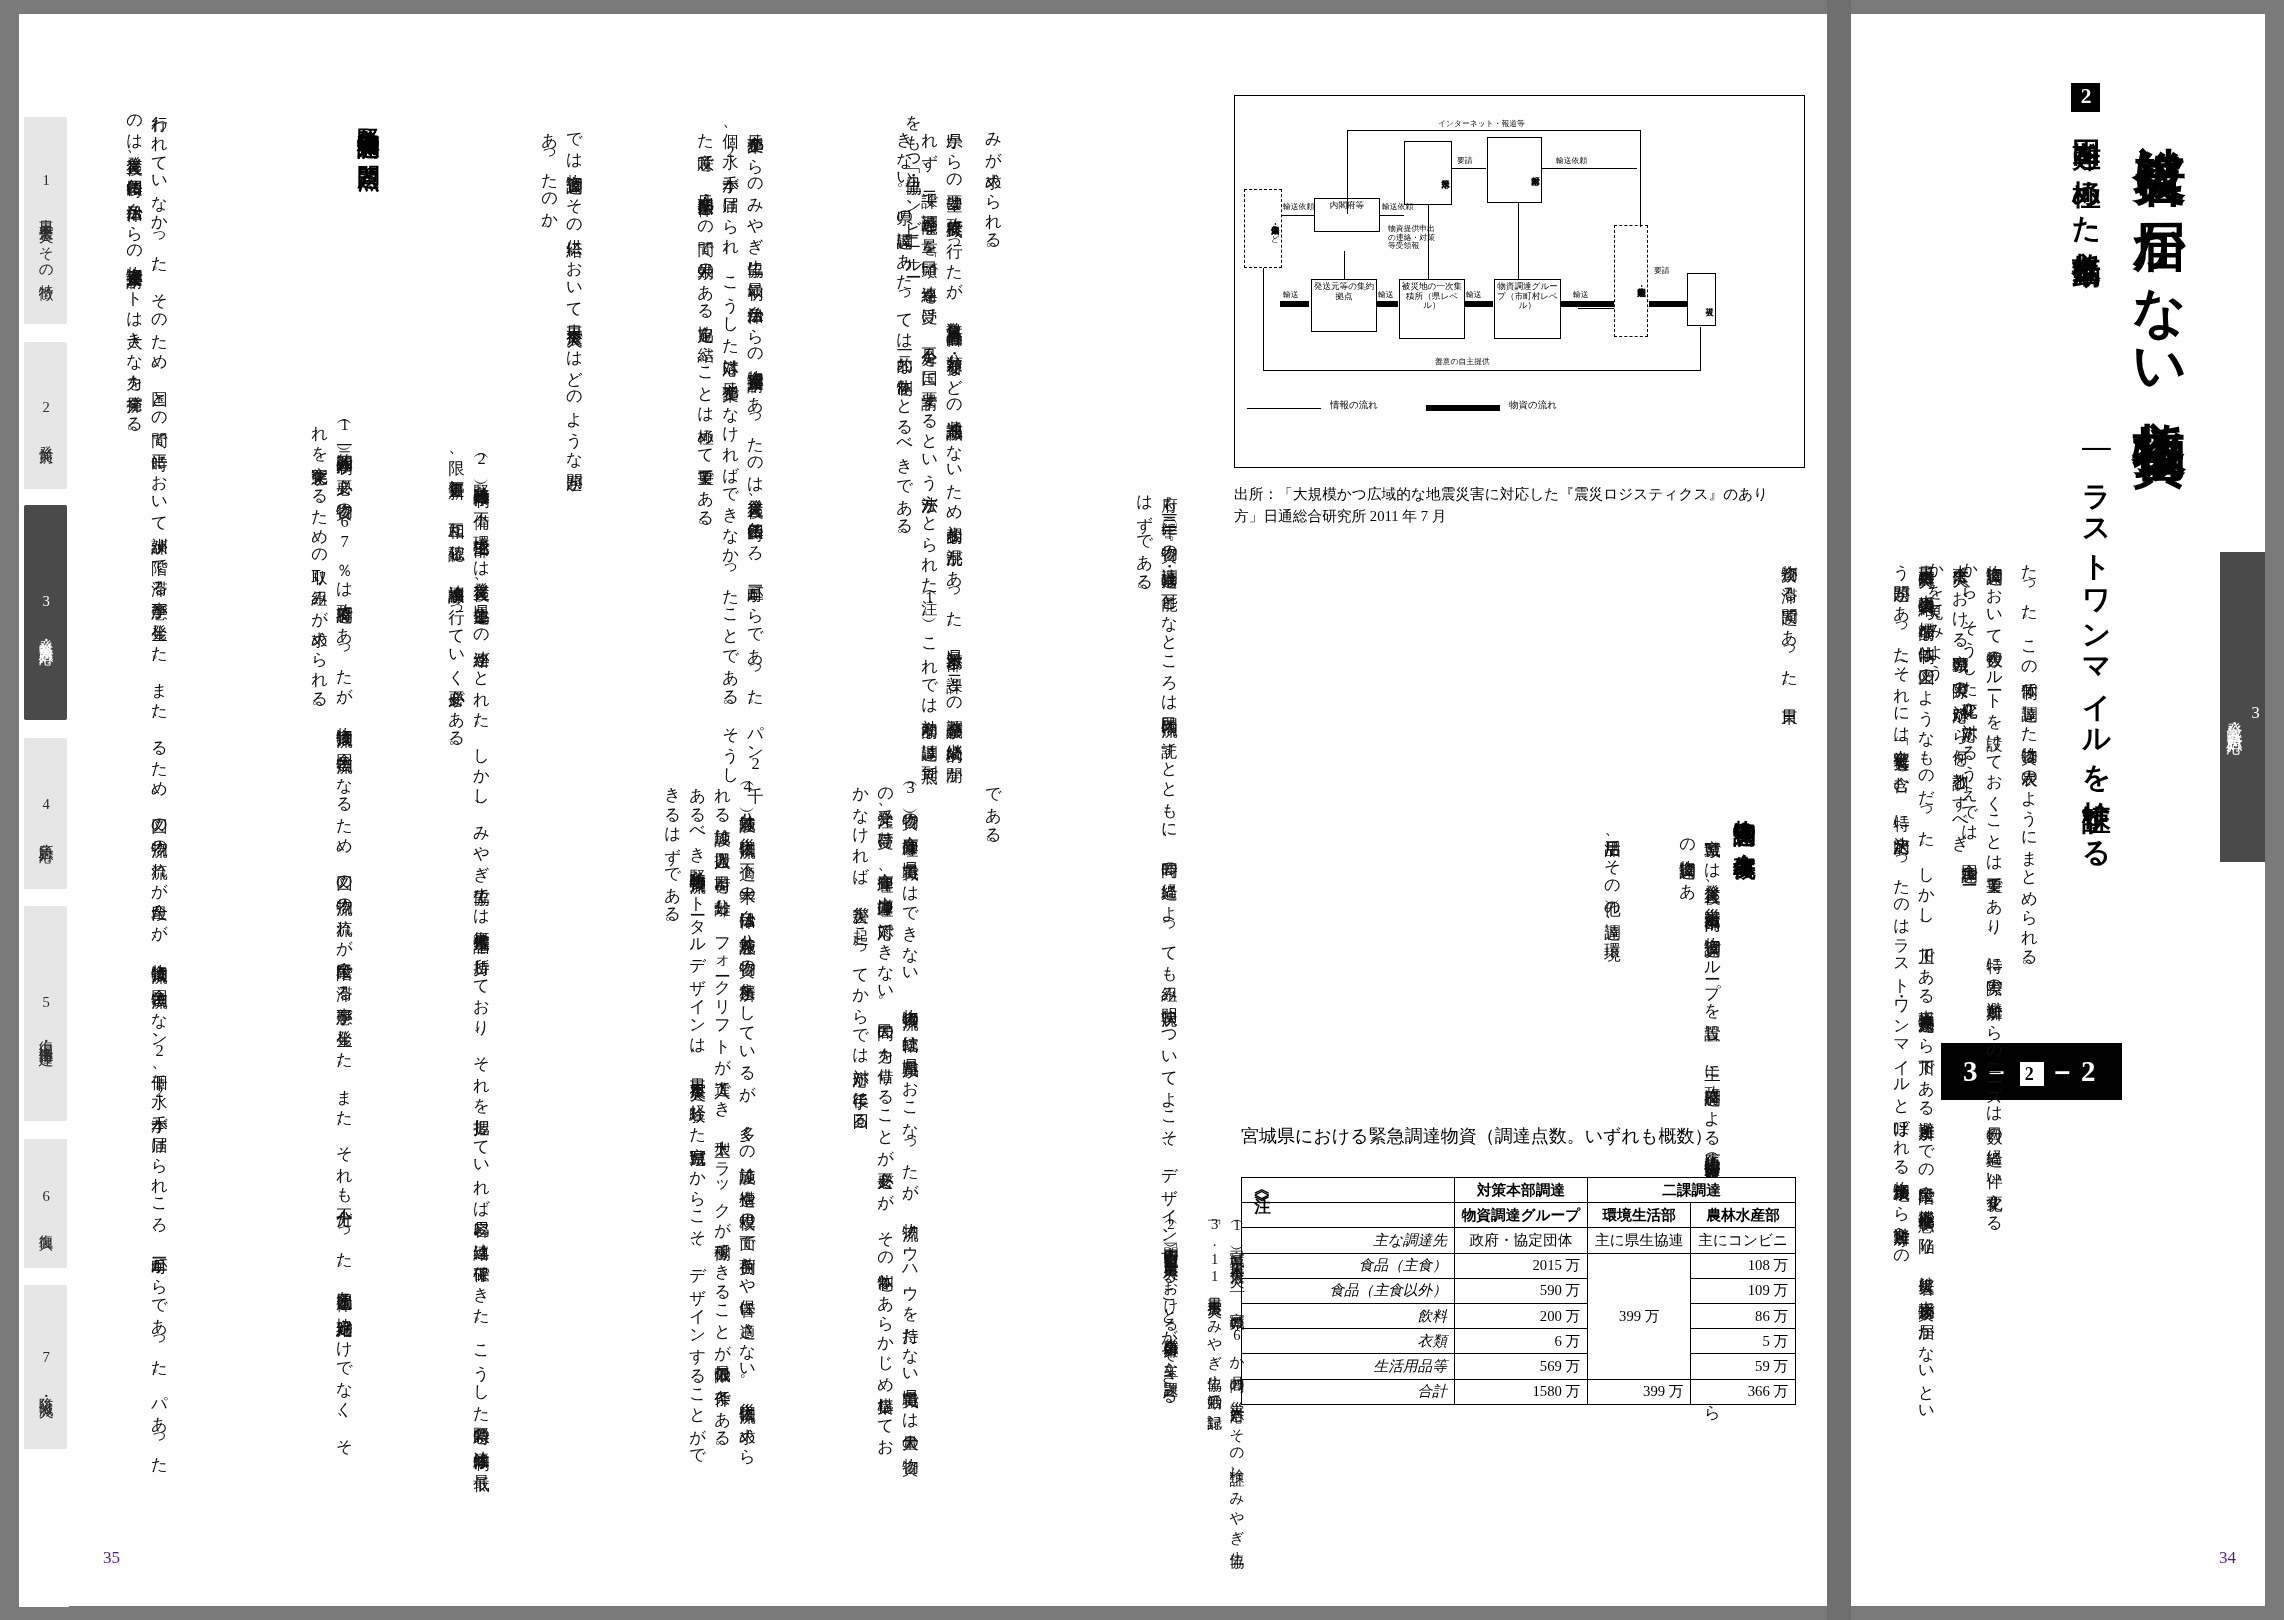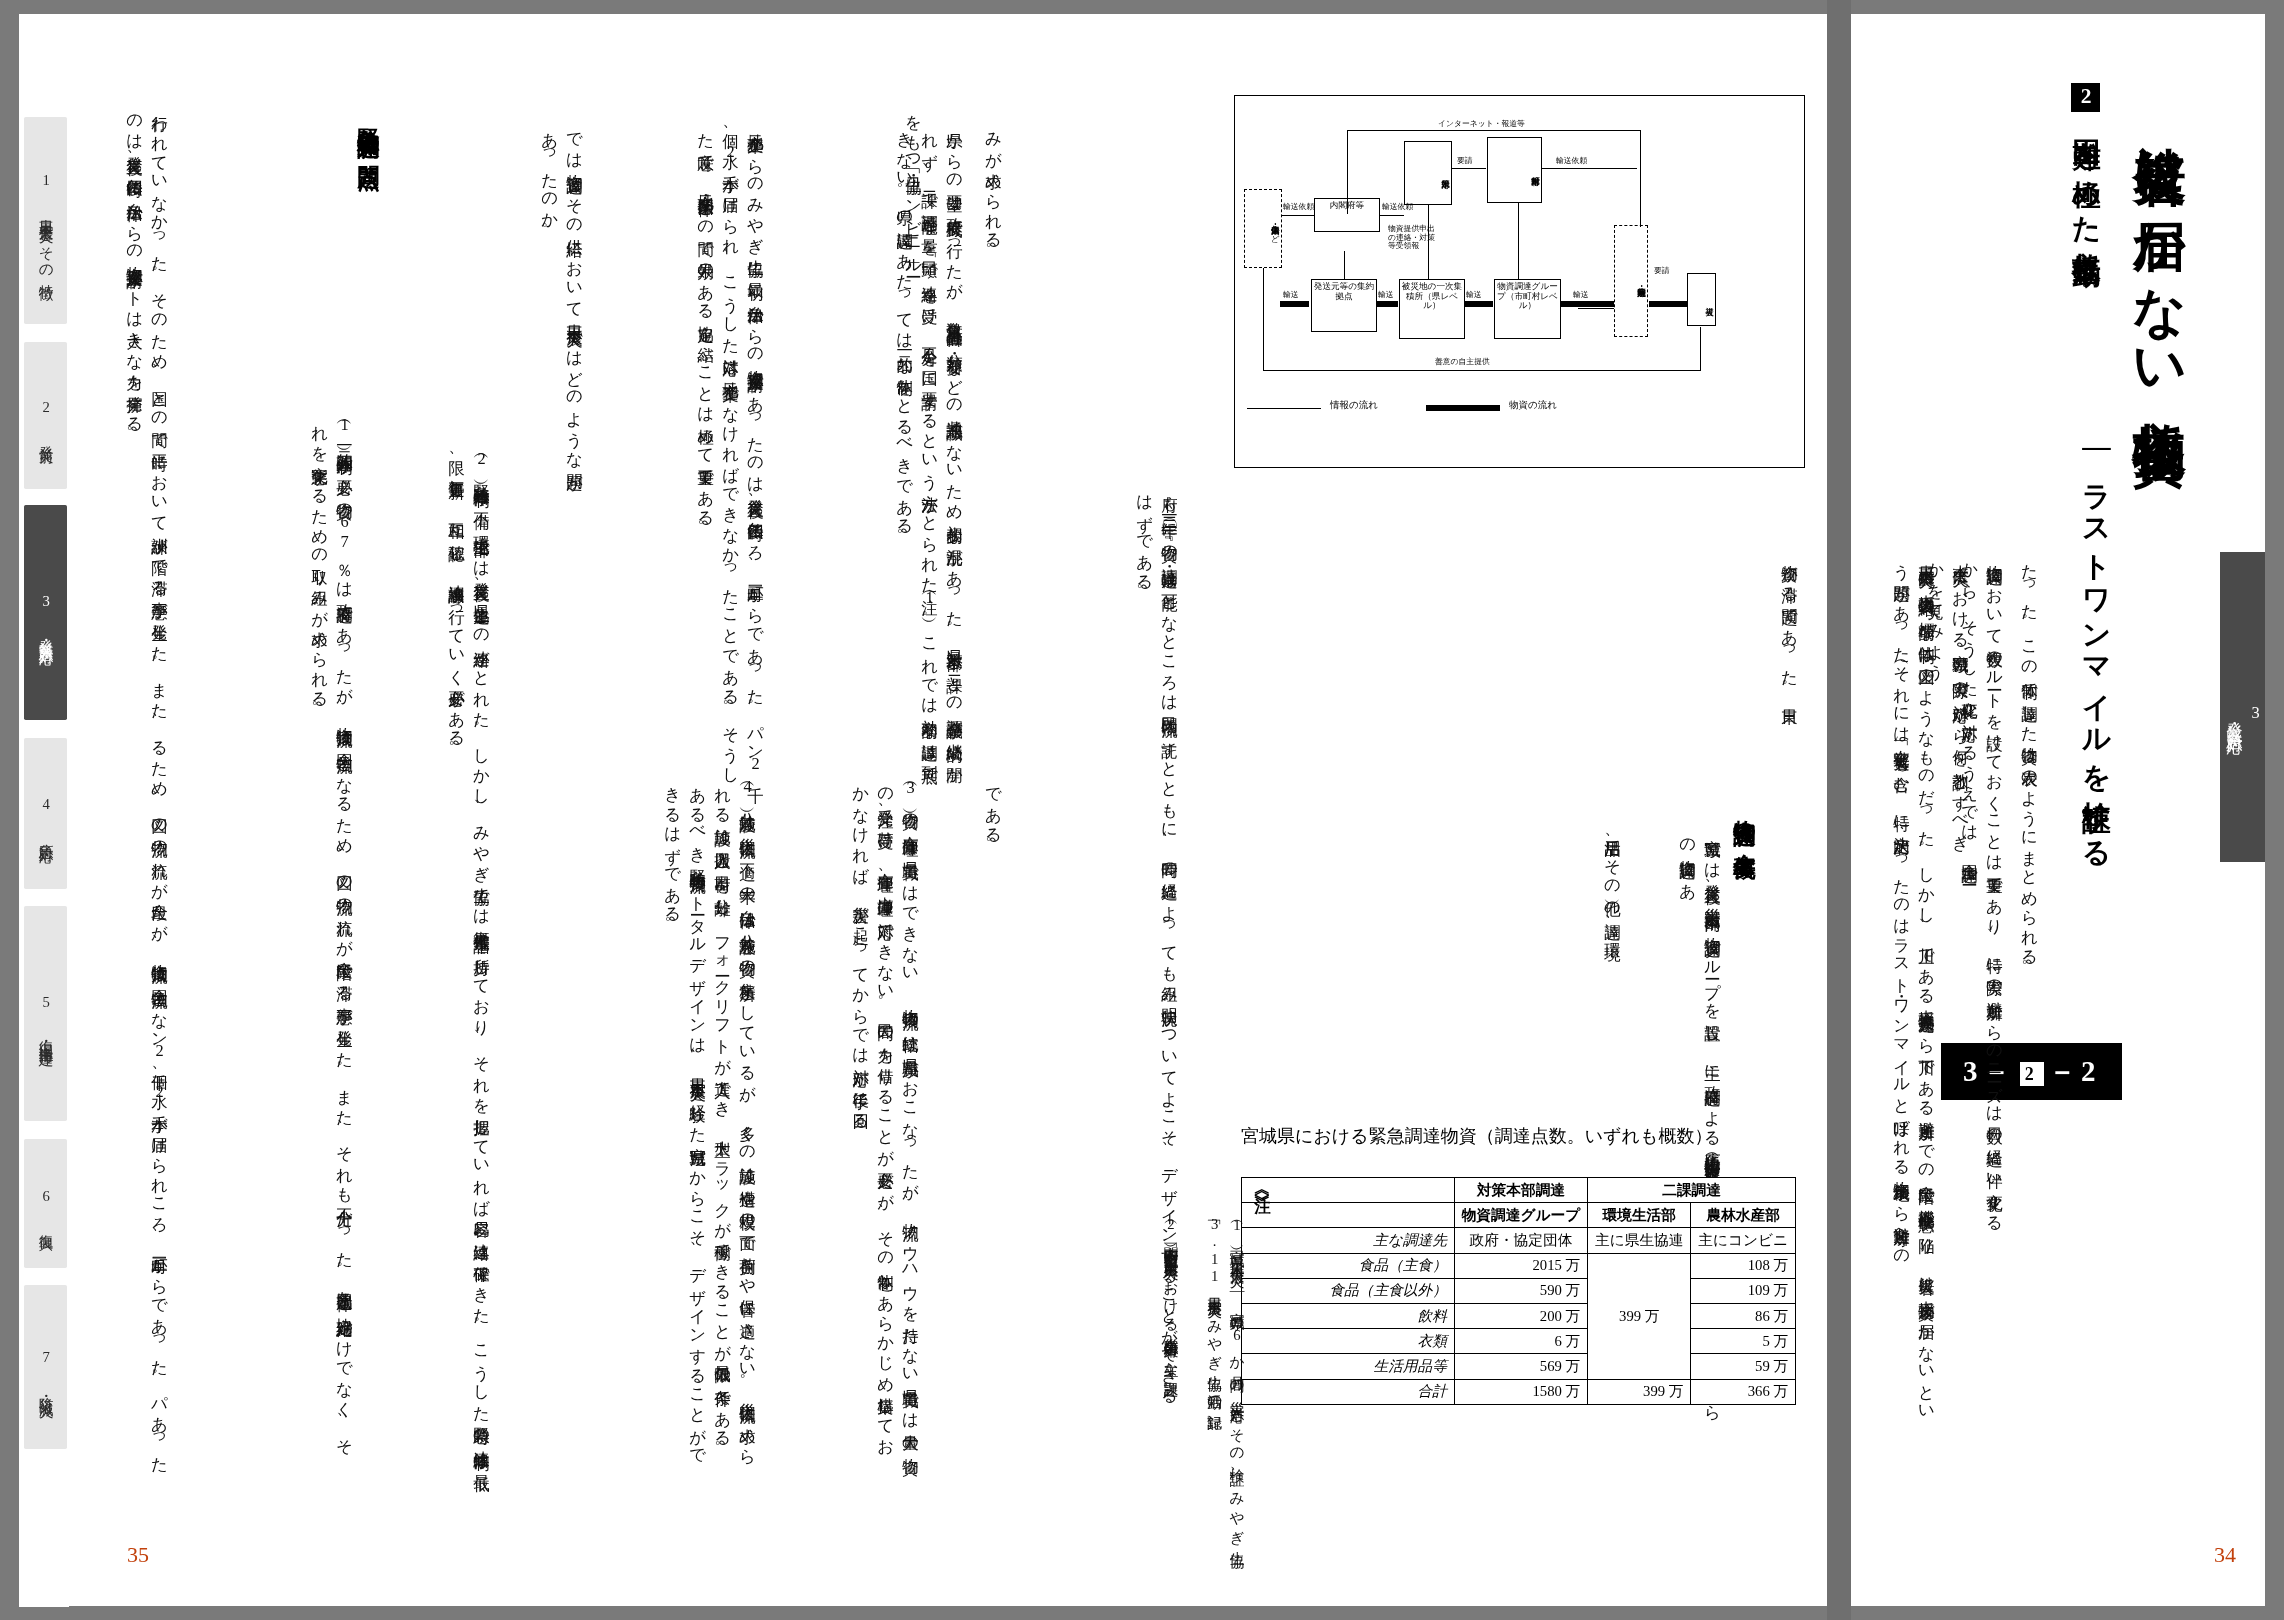--- a/index.html
+++ b/index.html
@@ -182,23 +182,22 @@
   }
   .heading-v {
     writing-mode: vertical-rl;
     text-orientation: upright;
     font-size: 22.4px;
     font-weight: bold;
     letter-spacing: 1.7px;
   }
   .folio {
     position: absolute;
-    font-size: 22px;
-    color: #c2410c;
-    margin-left: 24px;
+    font-size: 17px;
+    color: #4c1d95;
   }
   
   .diagram-wrap {
     position: absolute;
     left: 1234px;
     top: 95px;
     width: 569px;
     height: 371px;
     border: 0.9px solid #000;
     background: #fff;
@@ -420,20 +419,21 @@
     <div class="dg-label" style="left:338px;top:193px;">輸送</div>
     <div class="dg-label" style="left:200px;top:260px;">善意の自主提供</div>
     <div class="dg-label" style="left:419px;top:169px;">要請</div>
 
     <div class="dg-arrow" style="left:12px;top:312px;width:74px;height:0.9px;"></div>
     <div class="legend" style="left:95px;top:303px;">情報の流れ</div>
     <div class="dg-thick" style="left:191px;top:309px;width:74px;"></div>
     <div class="legend" style="left:274px;top:303px;">物資の流れ</div>
   </div>
 
+  <div class="source-note">出所：「大規模かつ広域的な地震災害に対応した『震災ロジスティクス』のあり方」日通総合研究所 2011 年 7 月</div>
 
   <div class="tbl-title">宮城県における緊急調達物資（調達点数。いずれも概数）</div>
   <table class="data">
     <tbody>
         <tr>
       <th class="lead" style="width:198px;"></th>
       <th>対策本部調達</th>
       <th colspan="2">二課調達</th>
     </tr>
     <tr>

